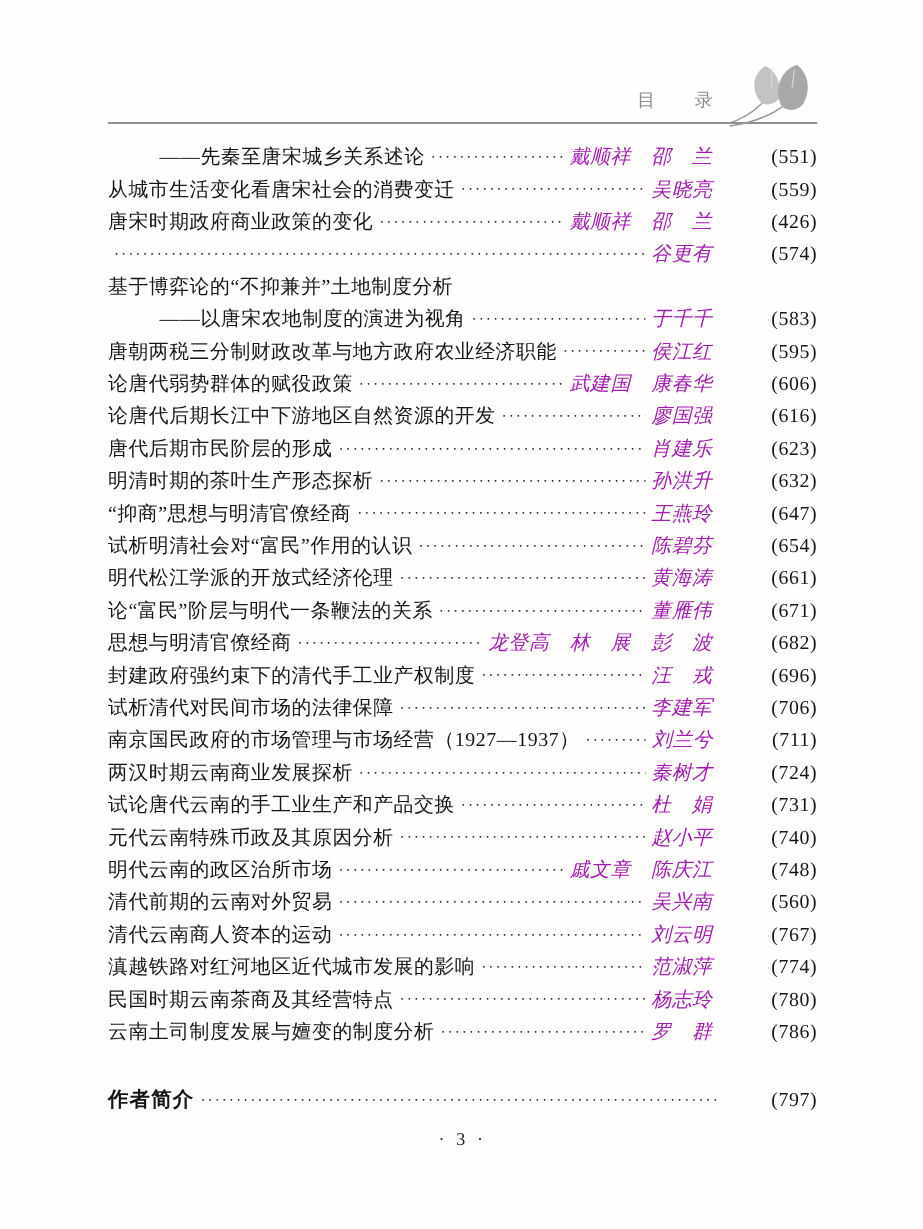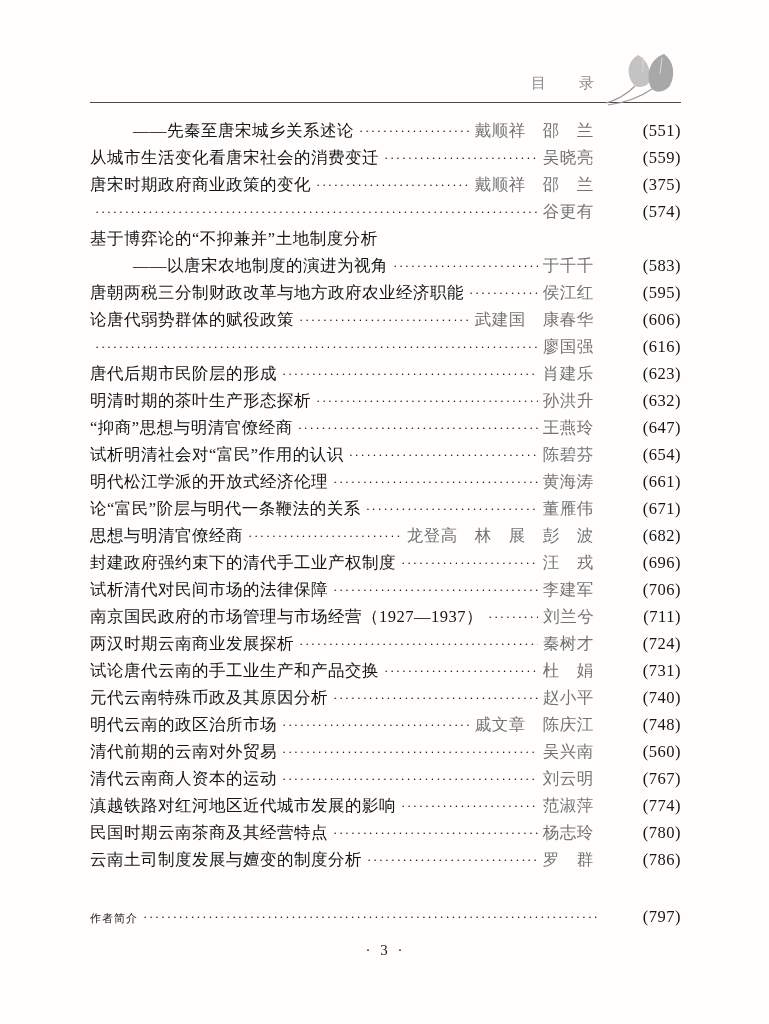--- a/index.html
+++ b/index.html
@@ -30,31 +30,31 @@
   .toc{margin-top:14px;}
   .entry{
     display:flex;align-items:baseline;
     height:27px;font-size:16.5px;line-height:27px;
     white-space:nowrap;
   }
   .entry .title{white-space:pre;letter-spacing:0.5px;}
   .entry.indent .title{padding-left:43px;}
   .entry.bold .title{
     font-family:"Liberation Sans","DejaVu Sans",sans-serif;
-    font-weight:400;font-size:11px;letter-spacing:1px;
+    font-weight:700;font-size:17px;letter-spacing:1px;
   }
   .entry.gap-before{margin-top:30px;}
   .leader{
     flex:1 1 0;min-width:10px;overflow:hidden;
     white-space:nowrap;font-size:13px;letter-spacing:1.6px;
     color:#1a1a1a;margin:0 5px;align-self:center;line-height:27px;
   }
   .authors{
-    white-space:pre;margin-right:9px;
-    color:#737373;letter-spacing:0.5px;
+    font-style:italic;white-space:pre;margin-right:9px;
+    color:#a21caf;letter-spacing:0.5px;
   }
   .pageno{white-space:pre;letter-spacing:0.5px;margin-left:40px;}
 
   
   .footer{
     text-align:center;margin-top:12px;
     font-size:15px;color:#222;letter-spacing:3px;
   }
 </style>
 </head>
@@ -88,21 +88,21 @@
     <span class="title">从城市生活变化看唐宋社会的消费变迁</span>
     <span class="leader">································································································································································</span>
     <span class="authors">吴晓亮</span>
     <span class="pageno">(559)</span>
   </div>
 
   <div class="entry">
     <span class="title">唐宋时期政府商业政策的变化</span>
     <span class="leader">································································································································································</span>
     <span class="authors">戴顺祥　邵　兰</span>
-    <span class="pageno">(375)</span>
+    <span class="pageno">(426)</span>
   </div>
 
   <div class="entry">
     <span class="leader">································································································································································</span>
     <span class="authors">谷更有</span>
     <span class="pageno">(574)</span>
   </div>
 
   <div class="entry">
     <span class="title">基于博弈论的“不抑兼并”土地制度分析</span>
@@ -124,20 +124,21 @@
   </div>
 
   <div class="entry">
     <span class="title">论唐代弱势群体的赋役政策</span>
     <span class="leader">································································································································································</span>
     <span class="authors">武建国　康春华</span>
     <span class="pageno">(606)</span>
   </div>
 
   <div class="entry">
+    <span class="title">论唐代后期长江中下游地区自然资源的开发</span>
     <span class="leader">································································································································································</span>
     <span class="authors">廖国强</span>
     <span class="pageno">(616)</span>
   </div>
 
   <div class="entry">
     <span class="title">唐代后期市民阶层的形成</span>
     <span class="leader">································································································································································</span>
     <span class="authors">肖建乐</span>
     <span class="pageno">(623)</span>

